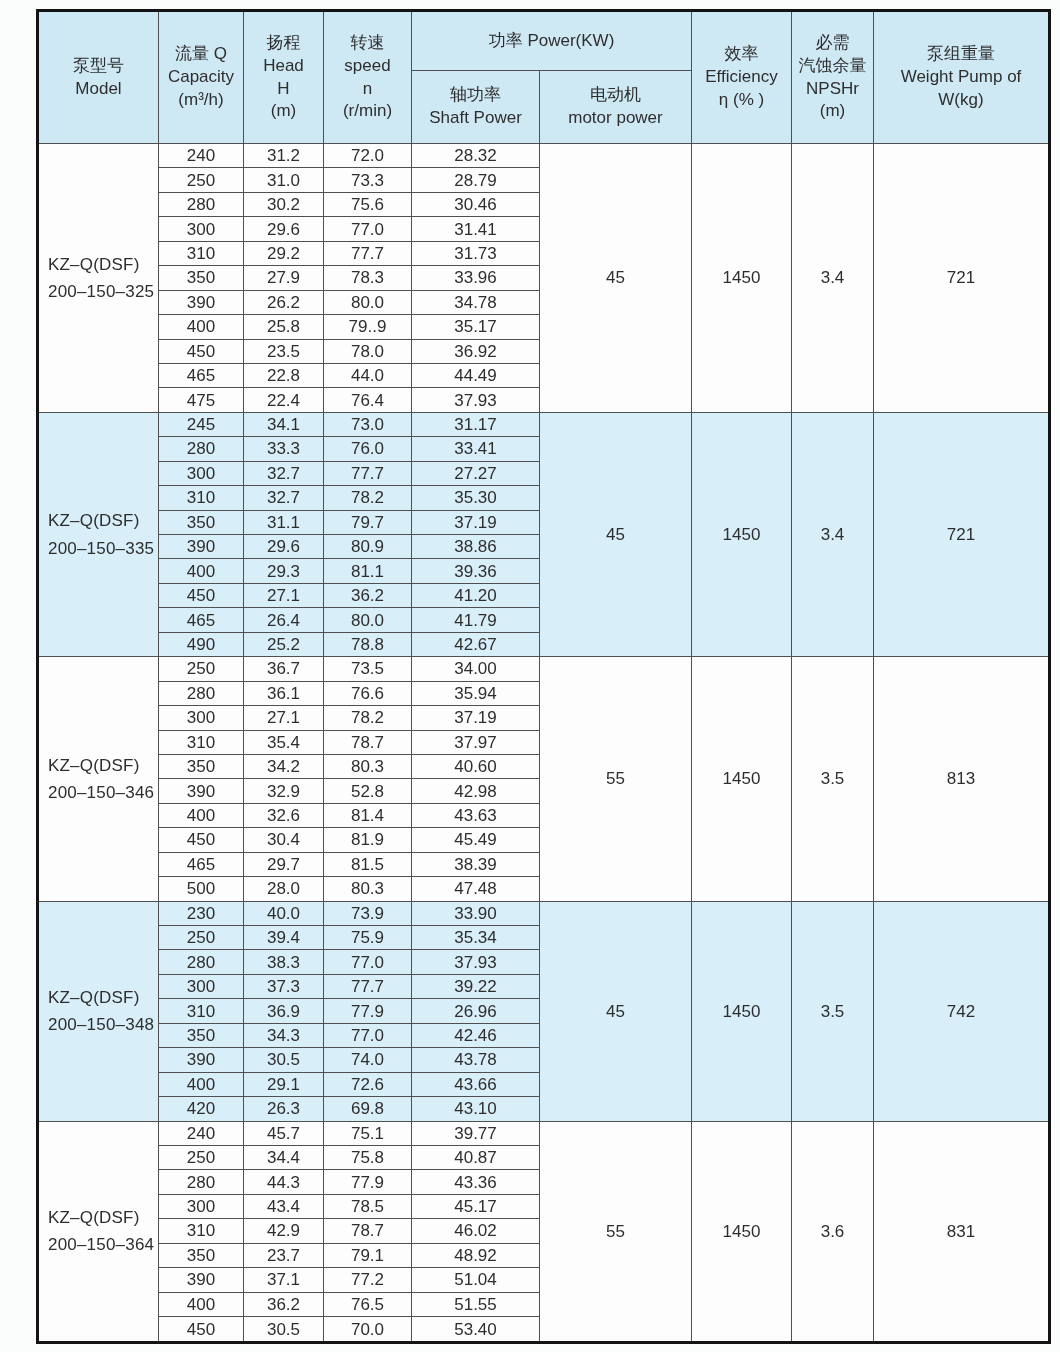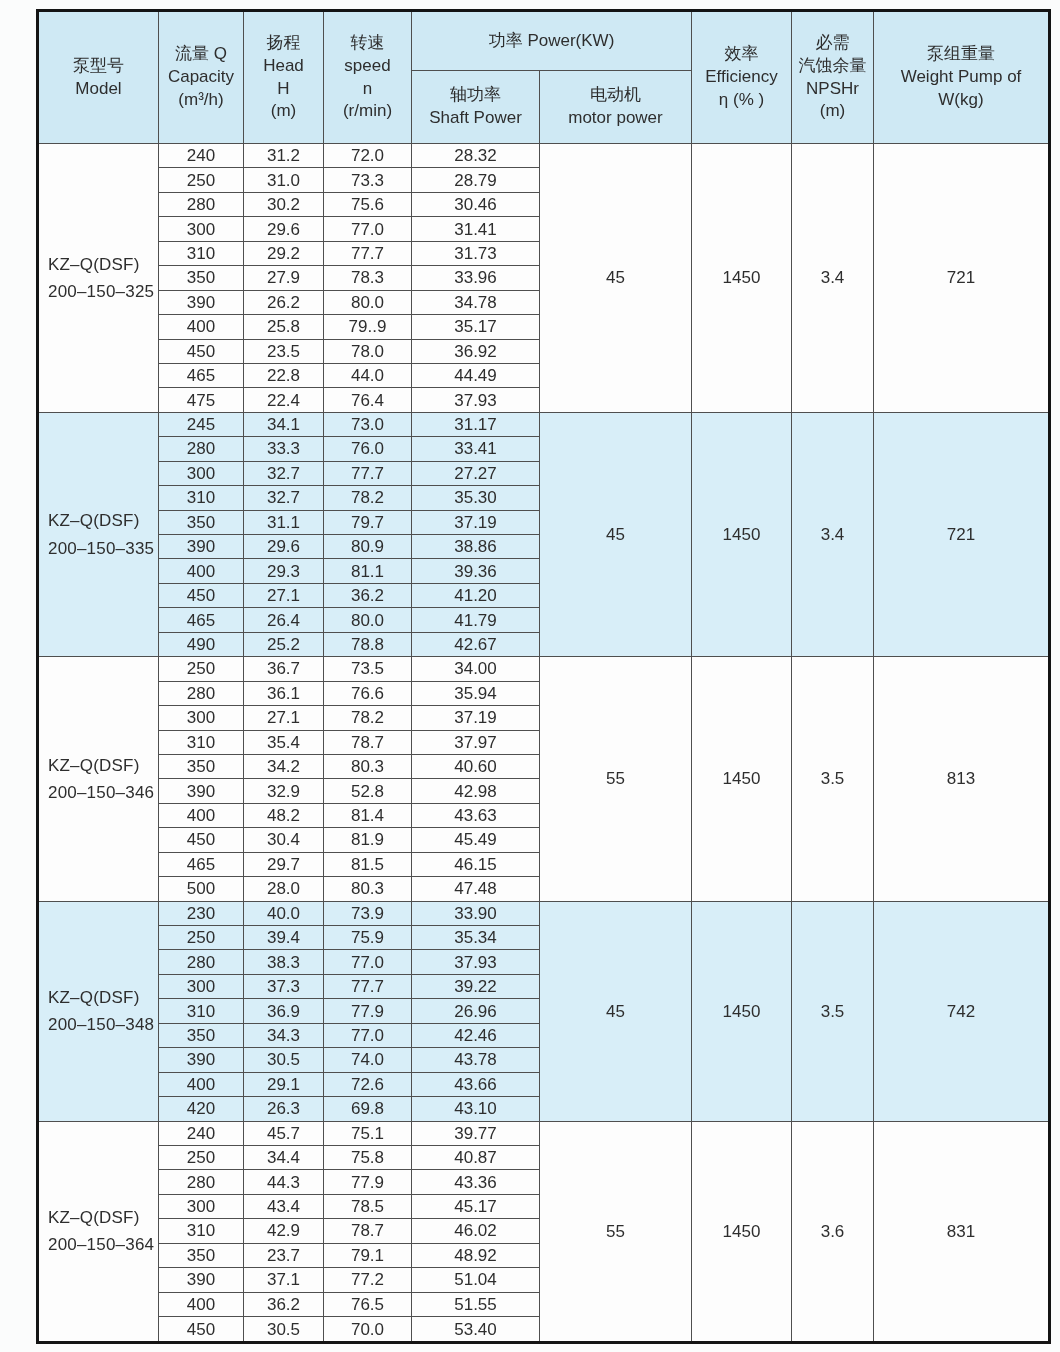--- a/index.html
+++ b/index.html
@@ -279,35 +279,35 @@
           <td>40.60</td>
         </tr>
         <tr>
           <td>390</td>
           <td>32.9</td>
           <td>52.8</td>
           <td>42.98</td>
         </tr>
         <tr>
           <td>400</td>
-          <td>48.2</td>
+          <td>32.6</td>
           <td>81.4</td>
           <td>43.63</td>
         </tr>
         <tr>
           <td>450</td>
           <td>30.4</td>
           <td>81.9</td>
           <td>45.49</td>
         </tr>
         <tr>
           <td>465</td>
           <td>29.7</td>
           <td>81.5</td>
-          <td>46.15</td>
+          <td>38.39</td>
         </tr>
         <tr>
           <td>500</td>
           <td>28.0</td>
           <td>80.3</td>
           <td>47.48</td>
         </tr>
         <tr class="band-blue">
           <td class="model-cell" rowspan="9">KZ–Q(DSF)
 200–150–348</td>

